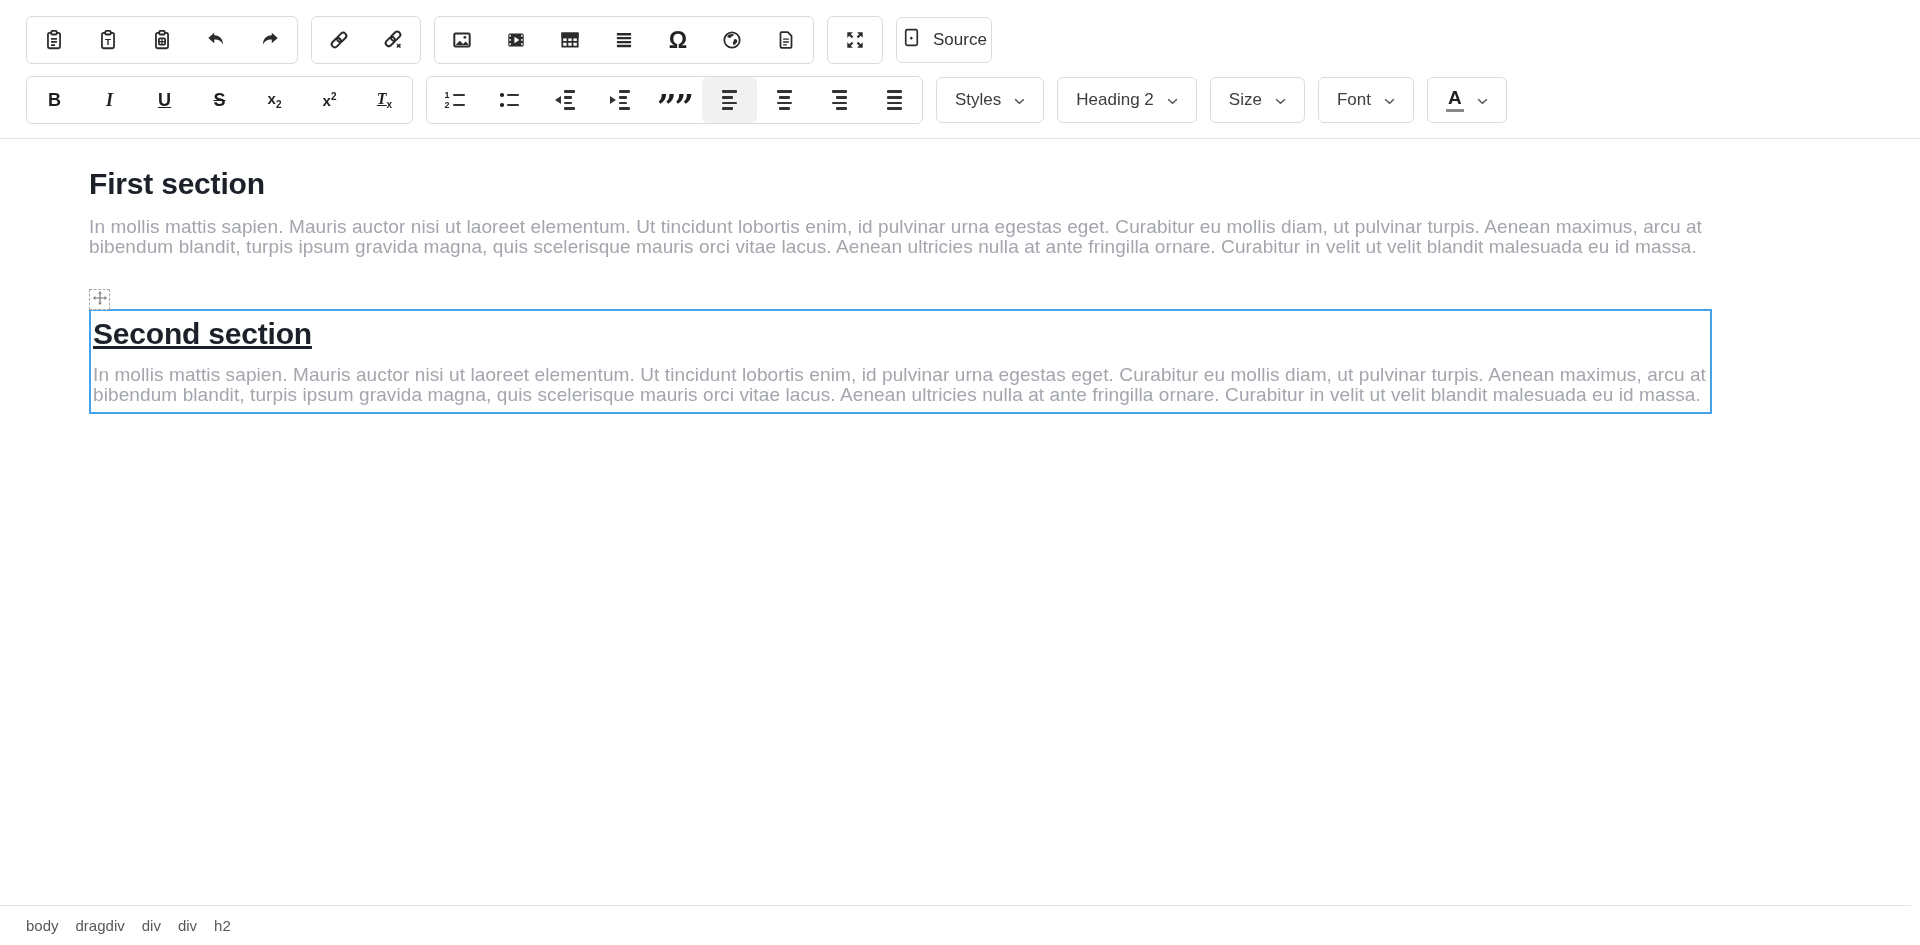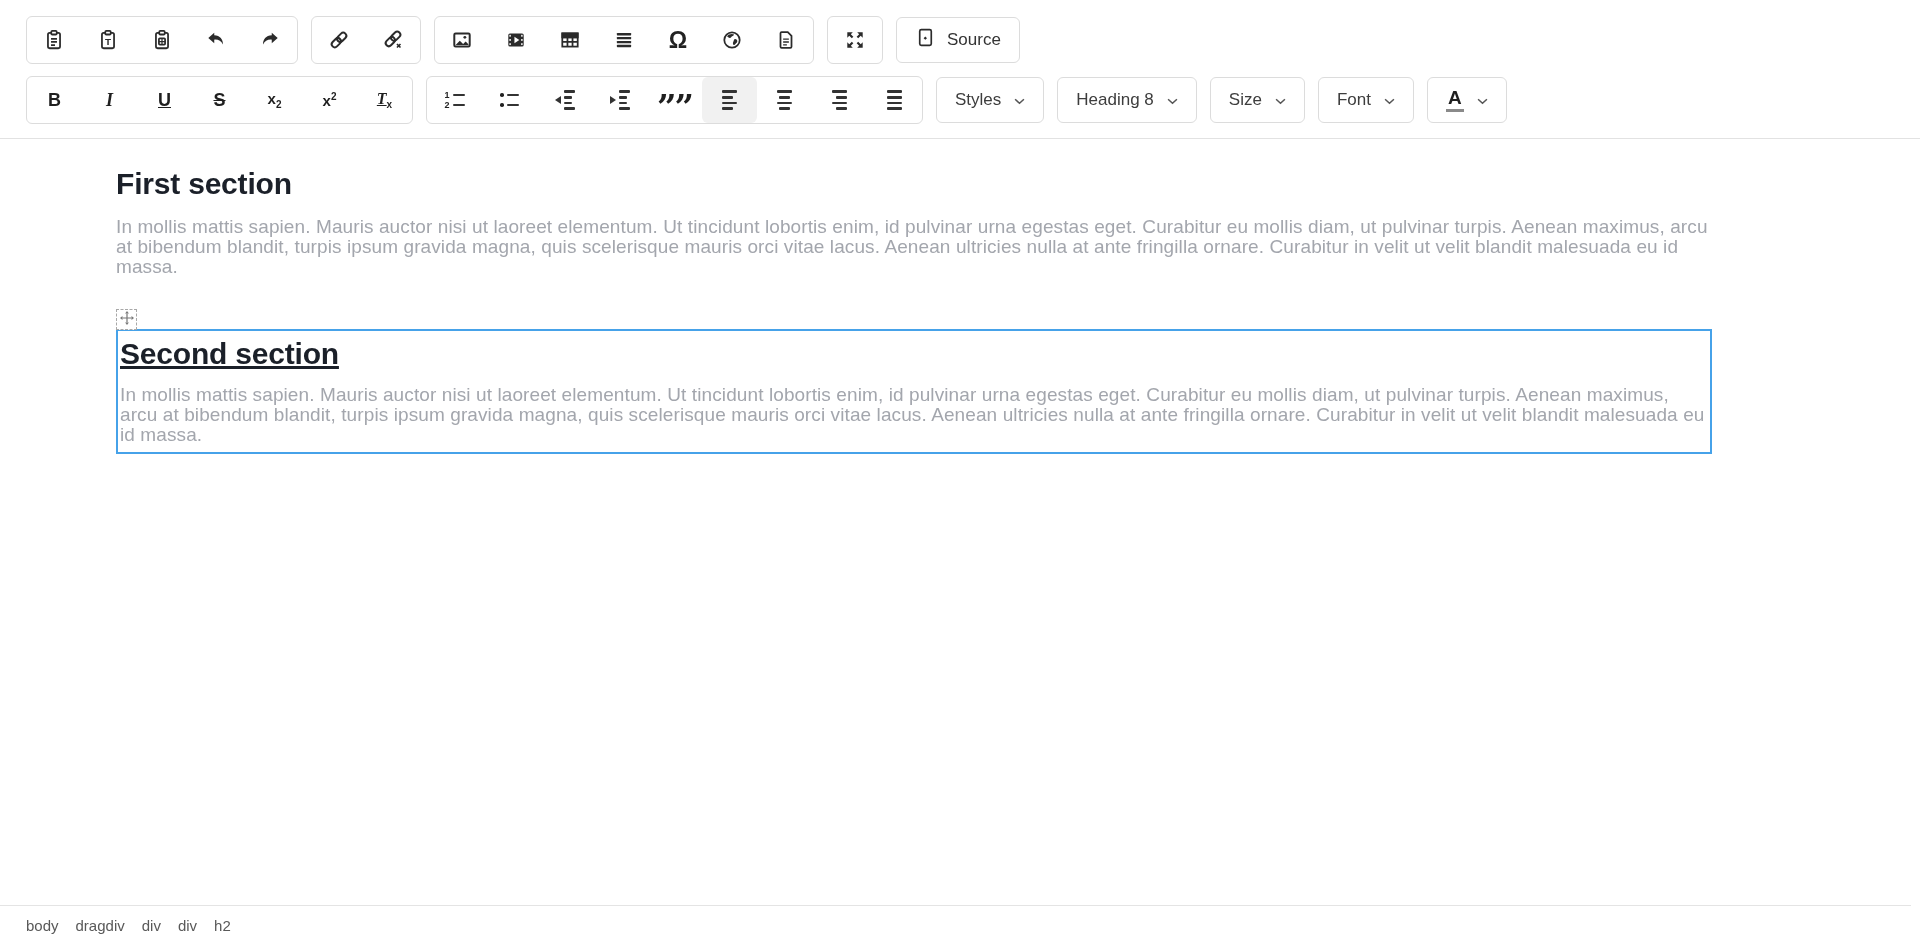--- a/index.html
+++ b/index.html
@@ -39,24 +39,24 @@
   .listrow .dot { width:3.5px; height:3.5px; border-radius:50%; background:#222; }
   .listrow .bar { width:12px; }
   .listcol { display:flex; flex-direction:column; gap:3px; }
   .indent-wrap { display:flex; align-items:center; gap:3px; }
   .tri-l { width:0; height:0; border-top:4.5px solid transparent; border-bottom:4.5px solid transparent; border-right:6px solid #333; }
   .tri-r { width:0; height:0; border-top:4.5px solid transparent; border-bottom:4.5px solid transparent; border-left:6px solid #333; }
 
   .dd { height:46px; border:1px solid #dcdcdc; border-radius:6px; background:#fff; cursor:pointer;
         display:flex; align-items:center; gap:13px; padding:3px 18px; font-size:17px; color:#3d3d3d; }
   .src-btn { height:46px; border:1px solid #dcdcdc; border-radius:6px; background:#fff; cursor:pointer;
-             display:flex; align-items:center; gap:11px; padding:0 18px; font-size:17px; color:#333; }
+             display:flex; align-items:center; gap:11px; padding:0 4px; font-size:17px; color:#333; }
 
   
-  .content { padding:18px 208px 0 116px; }
+  .content { padding:18px 208px 0 89px; }
   h1.sec { font-size:30px; font-weight:800; color:#1b2029; letter-spacing:-0.2px;
            line-height:38px; margin:8px 0 14px 0; }
   p.sec { font-size:19px; line-height:20px; color:#a3a6ad; letter-spacing:0.1px; }
 
   .widget { position:relative; border:2px solid #46a2e9; margin-top:52px; padding:2px 4px 7px 2px; }
   .widget h1.sec { margin:2px 0 12px 0;text-decoration:underline; }
   .drag-handle { position:absolute; top:-22px; left:-2px; width:21px; height:21px;
                  border:1px dashed #a8a8a8; background:rgba(255,255,255,.92);
                  display:flex; align-items:center; justify-content:center; cursor:grab; }
 
@@ -343,21 +343,21 @@
 
       <button class="dd">
         <span>Styles</span>
         <span>
           <svg width="11" height="7" viewBox="0 0 10 6" fill="none" stroke="#565656" stroke-width="1.4">
               <path d="M1 1l4 3.6L9 1"></path>
             </svg>
         </span>
       </button>
       <button class="dd">
-        <span>Heading 8</span>
+        <span>Heading 2</span>
         <span>
           <svg width="11" height="7" viewBox="0 0 10 6" fill="none" stroke="#565656" stroke-width="1.4">
               <path d="M1 1l4 3.6L9 1"></path>
             </svg>
         </span>
       </button>
       <button class="dd">
         <span>Size</span>
         <span>
           <svg width="11" height="7" viewBox="0 0 10 6" fill="none" stroke="#565656" stroke-width="1.4">

